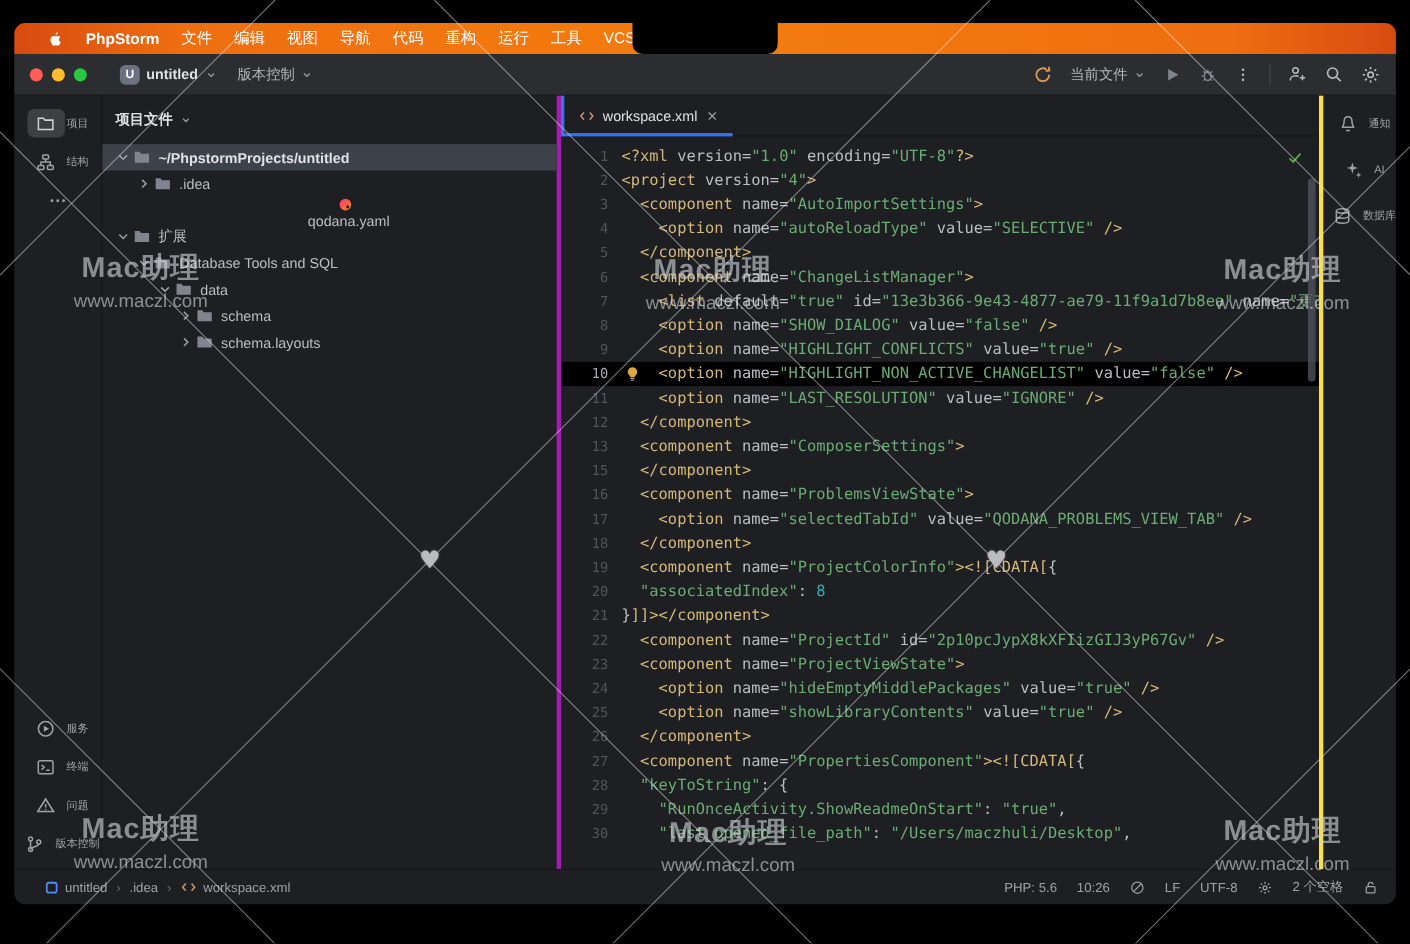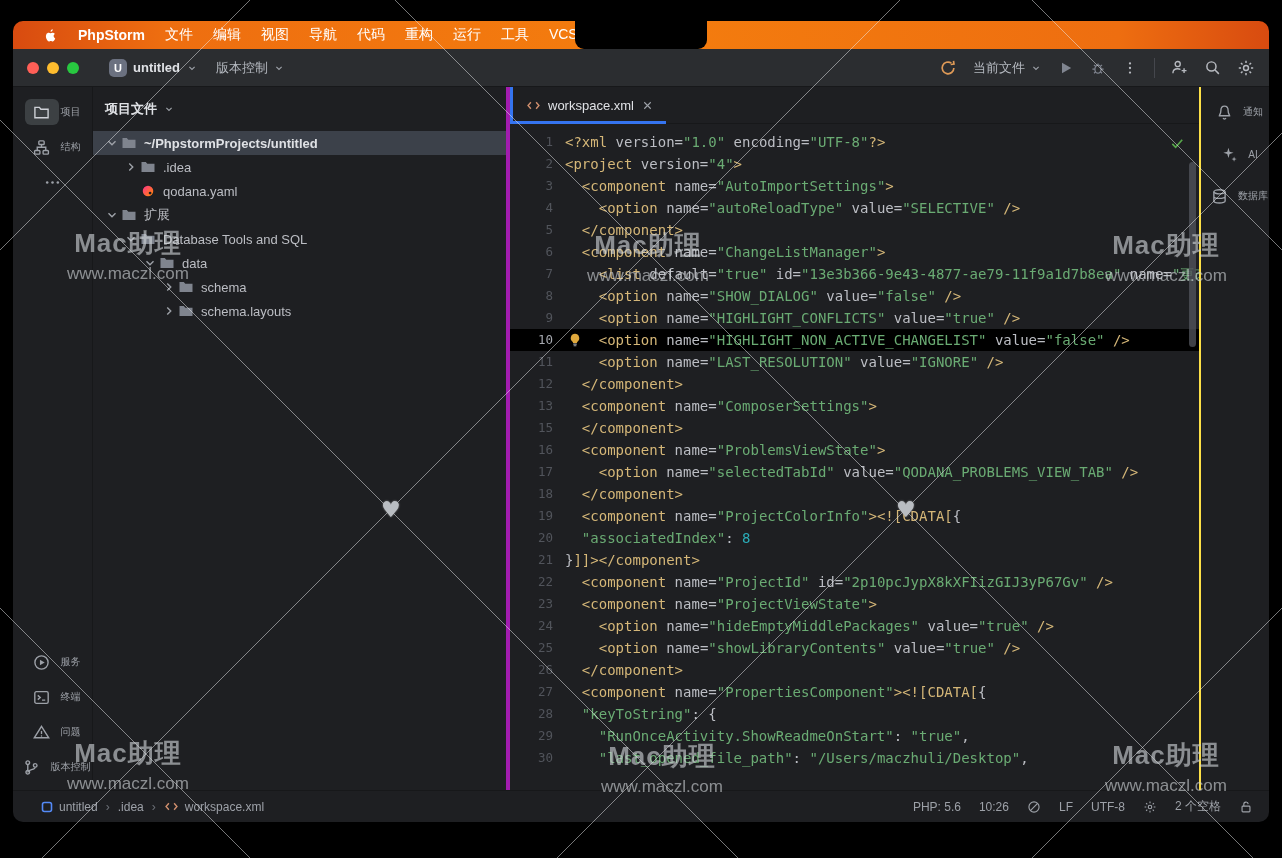--- a/index.html
+++ b/index.html
@@ -33,21 +33,21 @@
   
   .content{flex:1;display:flex;min-height:0;}
   .leftstrip{width:80px;flex:0 0 80px;display:flex;flex-direction:column;align-items:center;
     padding:12px 0 10px;box-sizing:border-box;border-right:1px solid #17181a;gap:9px;}
   .tool-btn{display:flex;flex-direction:row;align-items:center;gap:2px;}
   .tool-ic{width:34px;height:26px;border-radius:6px;display:flex;align-items:center;justify-content:center;}
   .tool-btn.sel .tool-ic{background:#3c4043;}
   .tool-label{font-size:10px;color:#9da1a8;}
   .strip-spacer{flex:1;}
   .rightstrip{width:70px;flex:0 0 70px;display:flex;flex-direction:column;align-items:center;
-    padding:12px 0;box-sizing:border-box;border-left:2px solid #fde047;gap:16px;}
+    padding:12px 0;box-sizing:border-box;border-left:4px solid #fde047;gap:16px;}
 
   
   .panel{width:417px;flex:0 0 417px;border-right:4px solid #a21caf;padding-top:8px;box-sizing:border-box;overflow:hidden;}
   .panel-header{display:flex;align-items:center;gap:6px;height:28px;padding-left:12px;color:#dfe1e5;font-weight:700;font-size:13px;}
   .tree{margin-top:8px;}
   .tree-row{height:24px;display:flex;align-items:center;font-size:13px;color:#bcbec4;box-sizing:border-box;}
   .tree-row.sel{background:#3c414a;}
   .chev{width:17px;height:16px;display:flex;align-items:center;justify-content:center;}
   .tree-row .icn{width:18px;}
   .tree-label{margin-left:6px;white-space:nowrap;}
@@ -300,21 +300,21 @@
                   <path d="M6 4l4 4-4 4" fill="none" stroke="#9da1a8" stroke-width="1.6"></path>
                 </svg>
               </span>
               <span class="icn">
                 <svg viewBox="0 0 16 16" width="16" height="16">
                   <path d="M1.5 3h4.3l1.5 1.8h7.2V13h-13z" fill="#7f848e"></path>
                 </svg>
               </span>
               <span class="tree-label">.idea</span>
             </div>
-            <div class="tree-row" style="padding-left: 29px;">
+            <div class="tree-row" style="padding-left: 29px; flex-direction: column;">
               <span class="chev"></span>
               <span class="icn">
                 <svg viewBox="0 0 16 16" width="14" height="14">
                   <defs>
                     <linearGradient id="qg" x1="0" y1="0" x2="1" y2="1">
                       <stop offset="0" stop-color="#ff318c"></stop>
                       <stop offset="1" stop-color="#ff8c00"></stop>
                     </linearGradient>
                   </defs>
                   <circle cx="8" cy="8" r="6" fill="url(#qg)"></circle>

